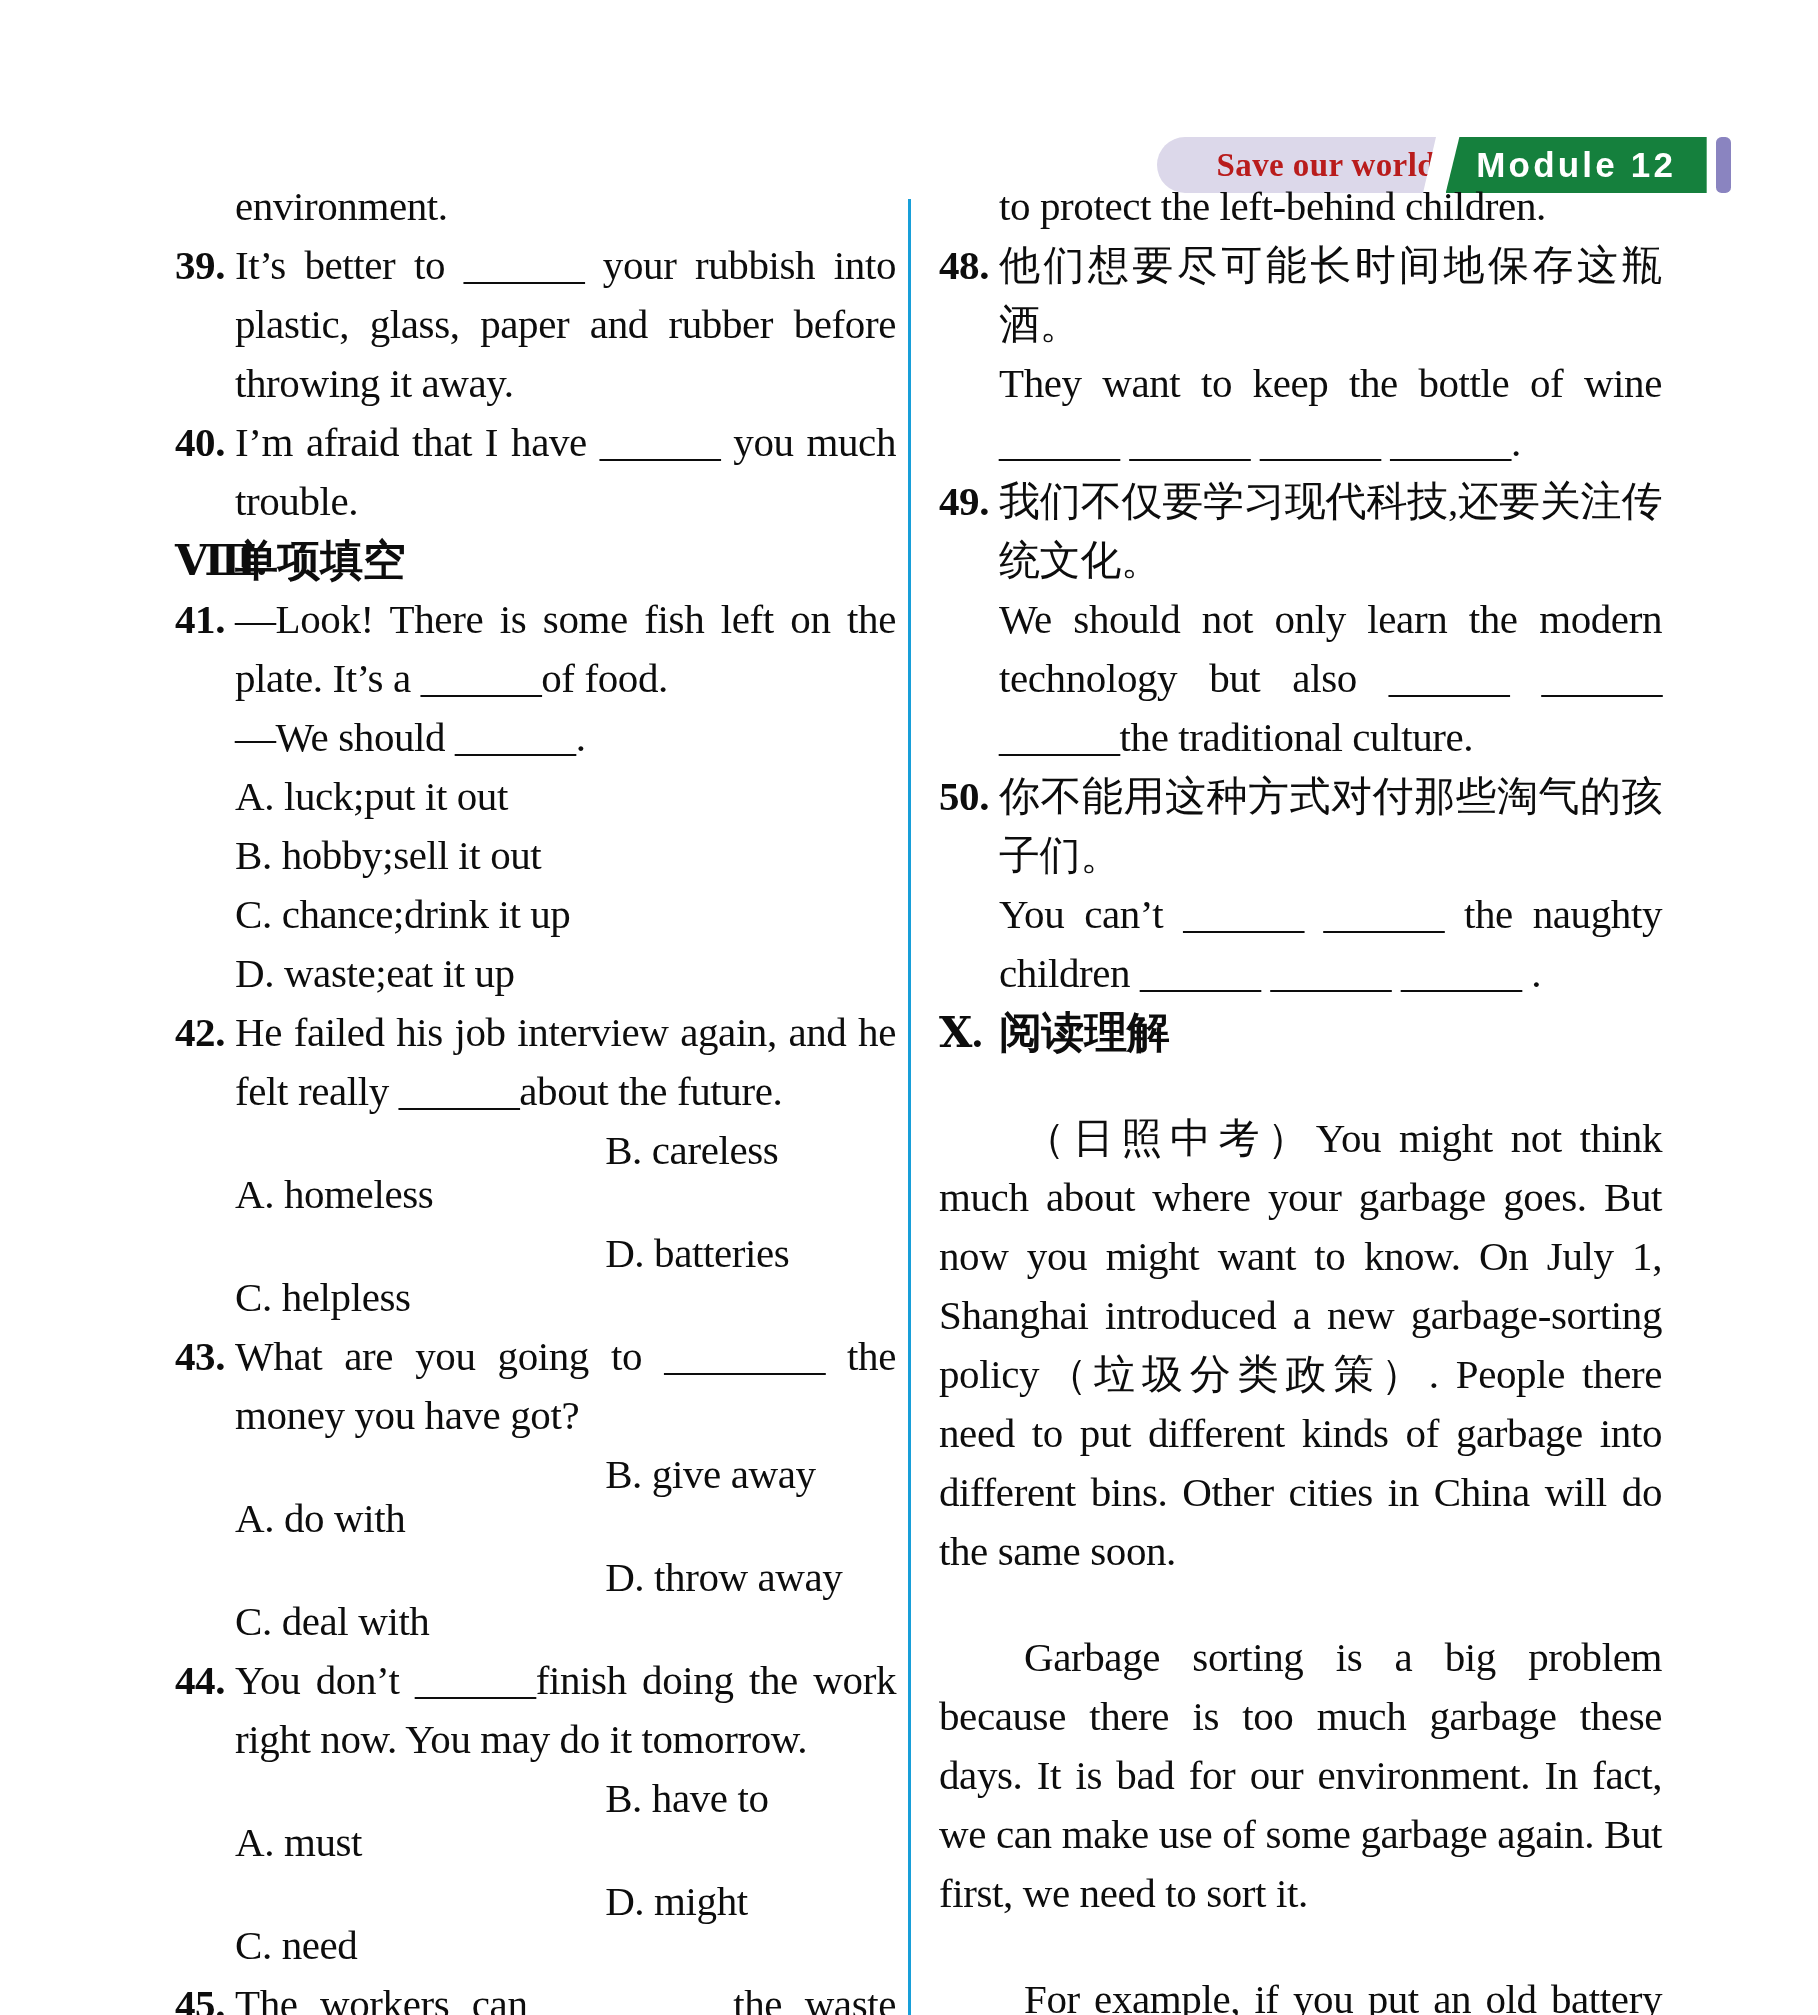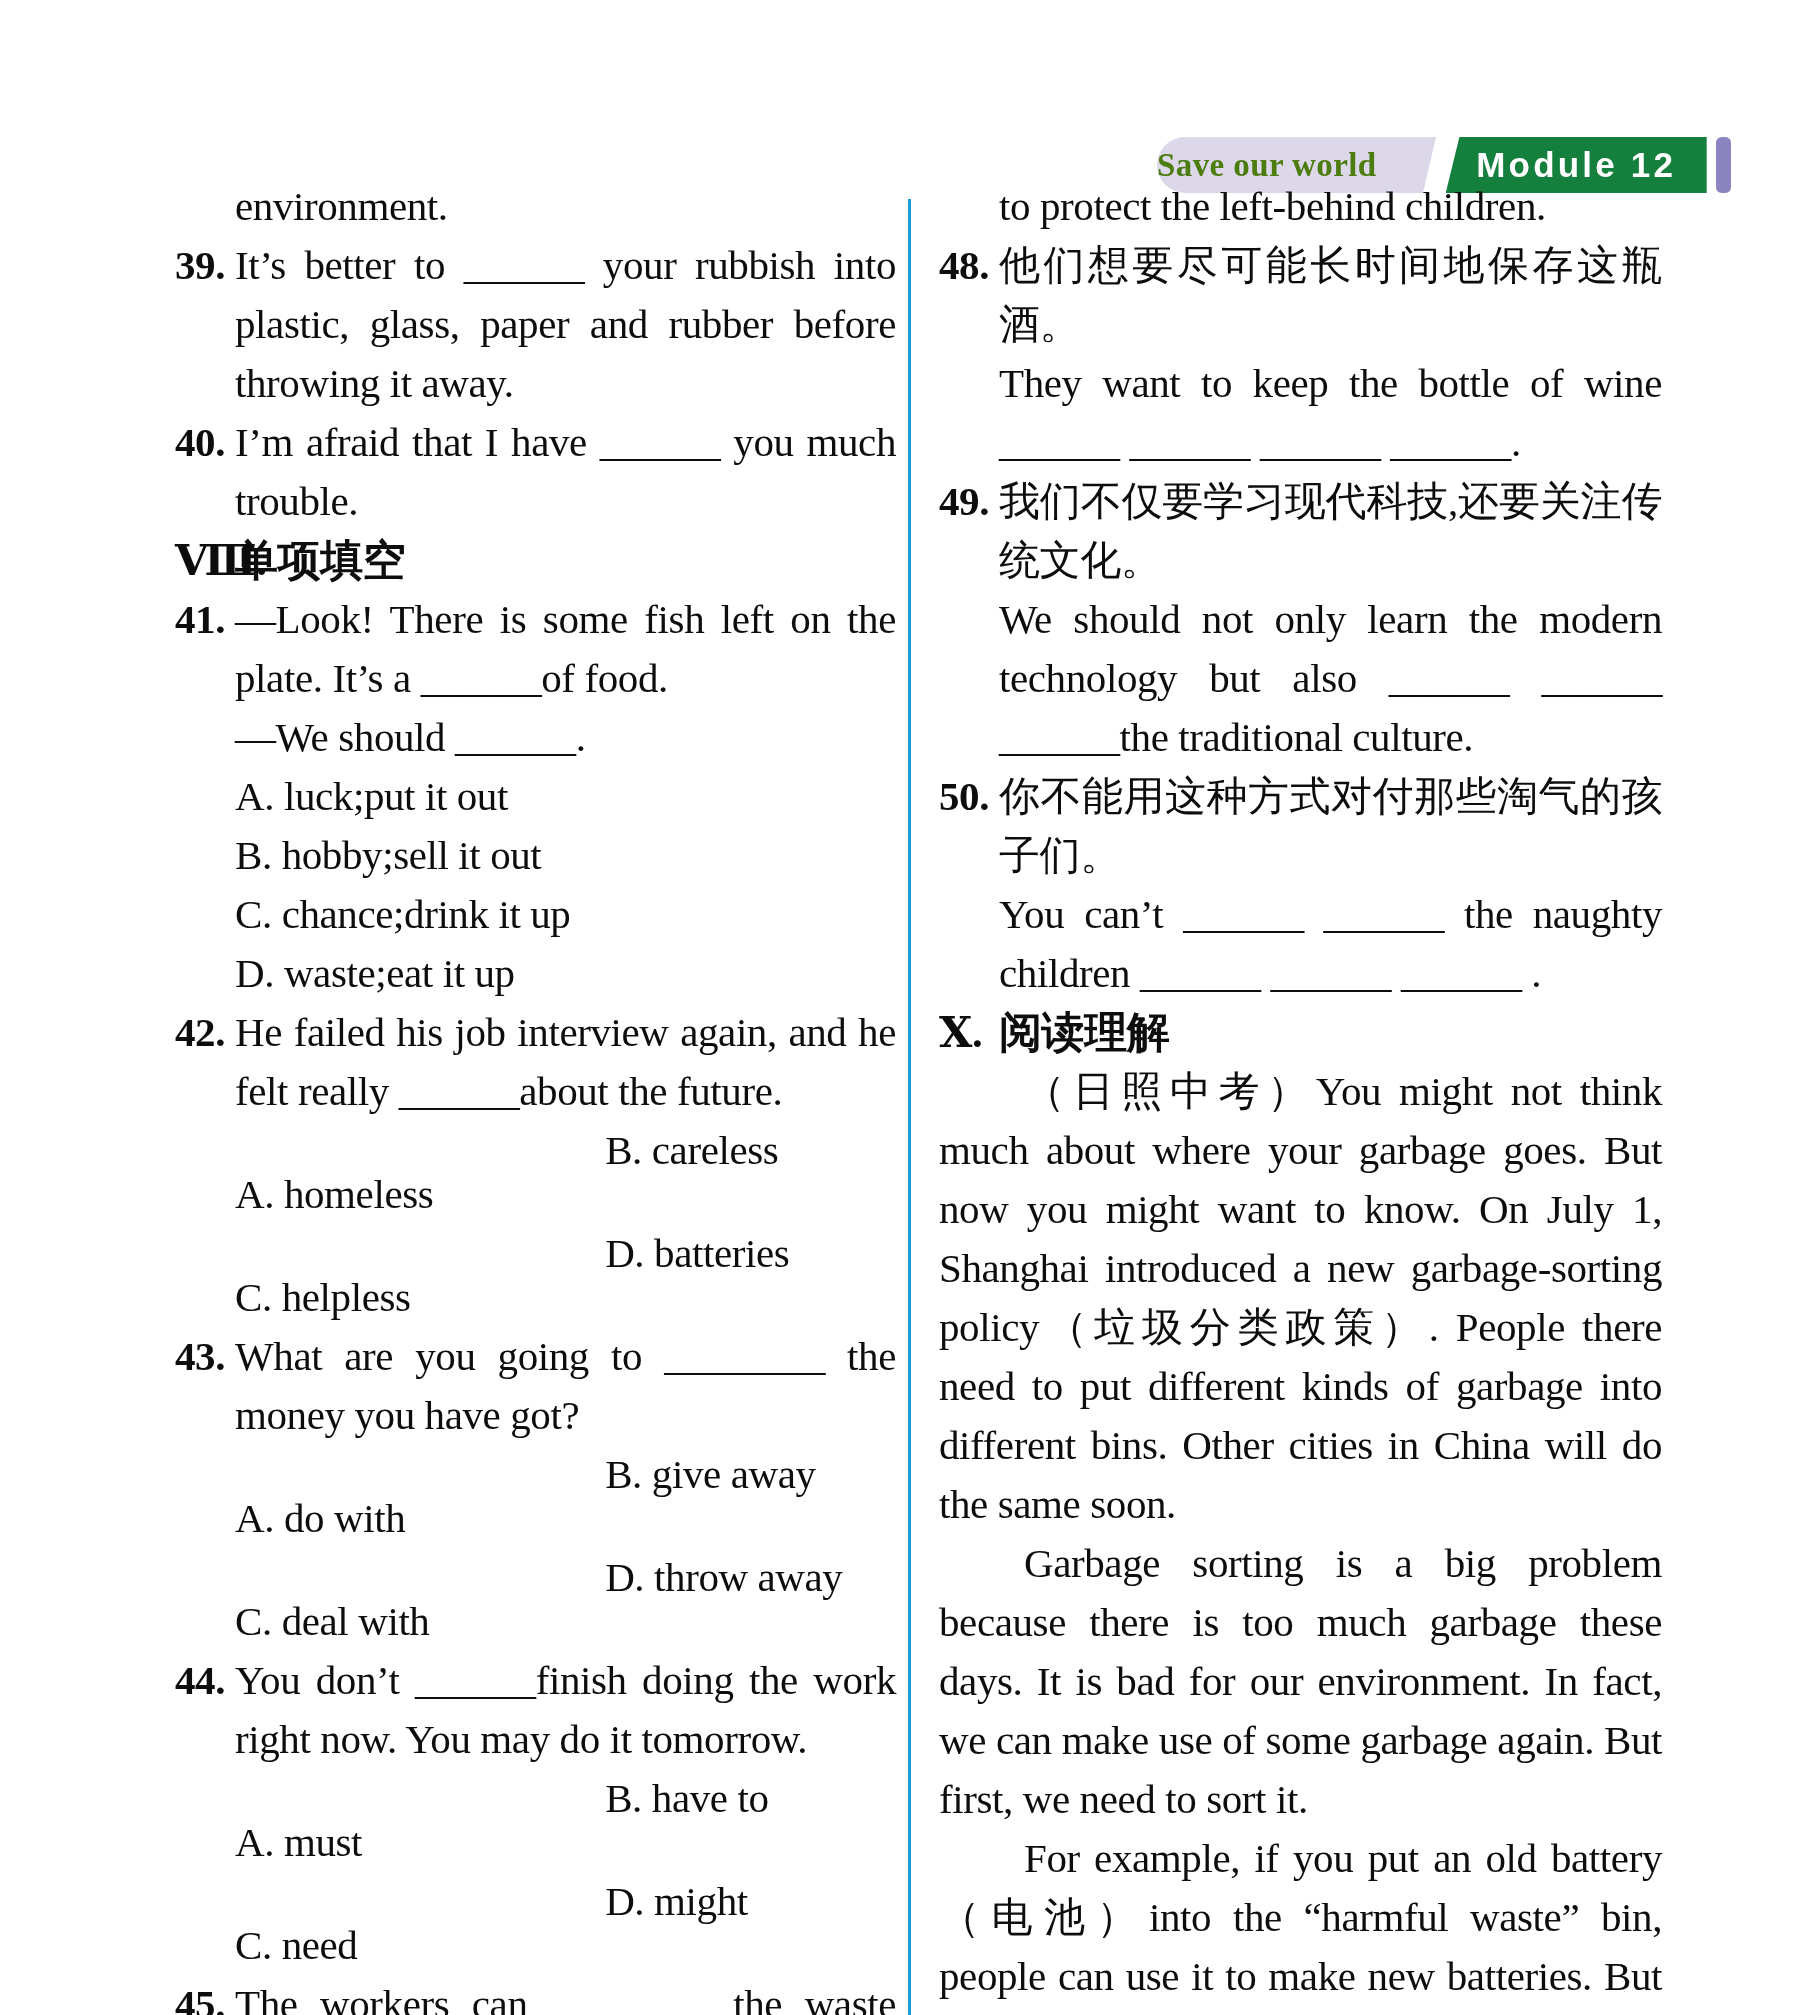--- a/index.html
+++ b/index.html
@@ -6,22 +6,22 @@
   .page {
     position:relative; width:1818px; height:2532px; background:#ffffff;
     font-family:"Liberation Serif","DejaVu Serif",serif; color:#0d0d0d; overflow:hidden;
   }
 
   
   .header { position:absolute; top:137px; left:1157px; height:56px; display:flex; align-items:stretch; }
   .unit-badge {
     background:#dcd8ea; width:279px; border-radius:28px 0 0 28px;
     clip-path:polygon(0 0,100% 0,calc(100% - 13px) 100%,0 100%);
-    display:flex; align-items:center; justify-content:flex-start;
-    font-weight:700; font-size:33px; color:#4d7c0f; letter-spacing:0.4px;
+    display:flex; align-items:center; justify-content:flex-end;
+    font-weight:700; font-size:33px; color:#b91c1c; letter-spacing:0.4px;
   }
   .module-badge {
     background:#15803d; width:261px; margin-left:9.7px;
     clip-path:polygon(13.7px 0,100% 0,100% 100%,0 100%);
     display:flex; align-items:center; justify-content:center;
     font-family:"Liberation Sans","DejaVu Sans",sans-serif;
     font-weight:700; font-size:35px; color:#ffffff; letter-spacing:3.2px;
   }
   .accent-bar { width:15.3px; margin-left:8.9px; background:#8a84c0; border-radius:5.6px; }
 
@@ -46,21 +46,21 @@
 
   .section { font-weight:700; font-size:43px;
     font-family:"Liberation Serif","DejaVu Serif",serif; }
   .section .qnum { font-size:43px; }
 
   .opt-row { display:flex; }
   .opt-row .opt { display:block; }
   .opt-row .opt.first { width:56%;margin-top:44px; }
   .opt-row .opt.only  { width:100%; }
 
-  .passage { text-indent:85px; }
+  .passage { text-indent:85px;margin-top:47px; }
 </style>
 </head>
 <body>
 
 <div class="page">
 
   <div class="header">
     <div class="unit-badge">
       <span>Save our world</span>
     </div>

